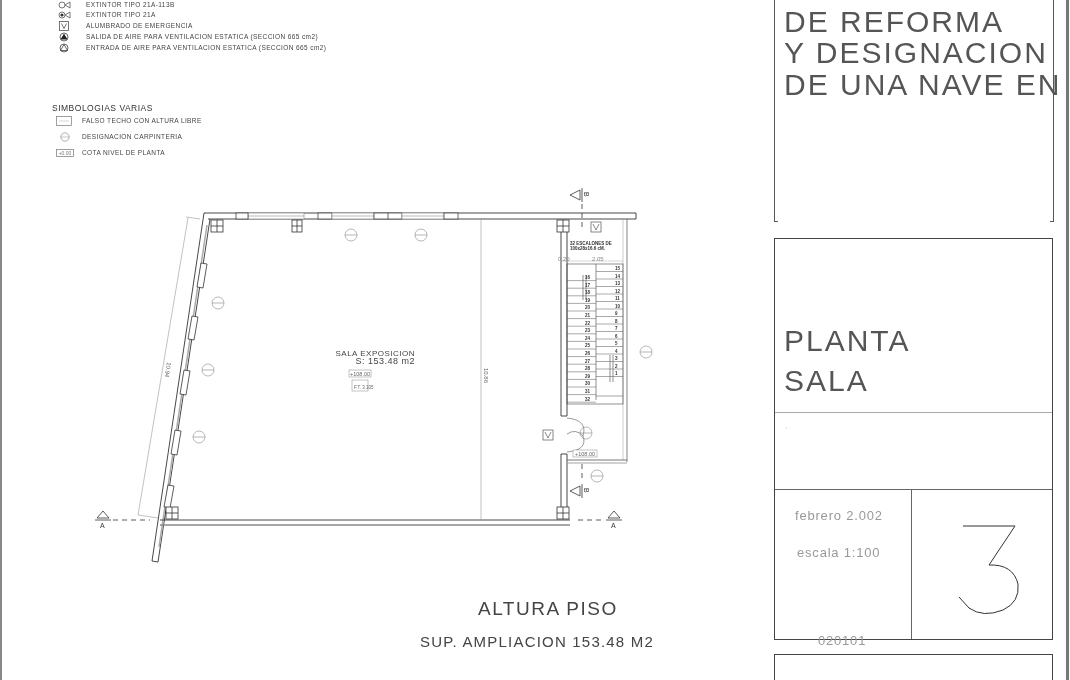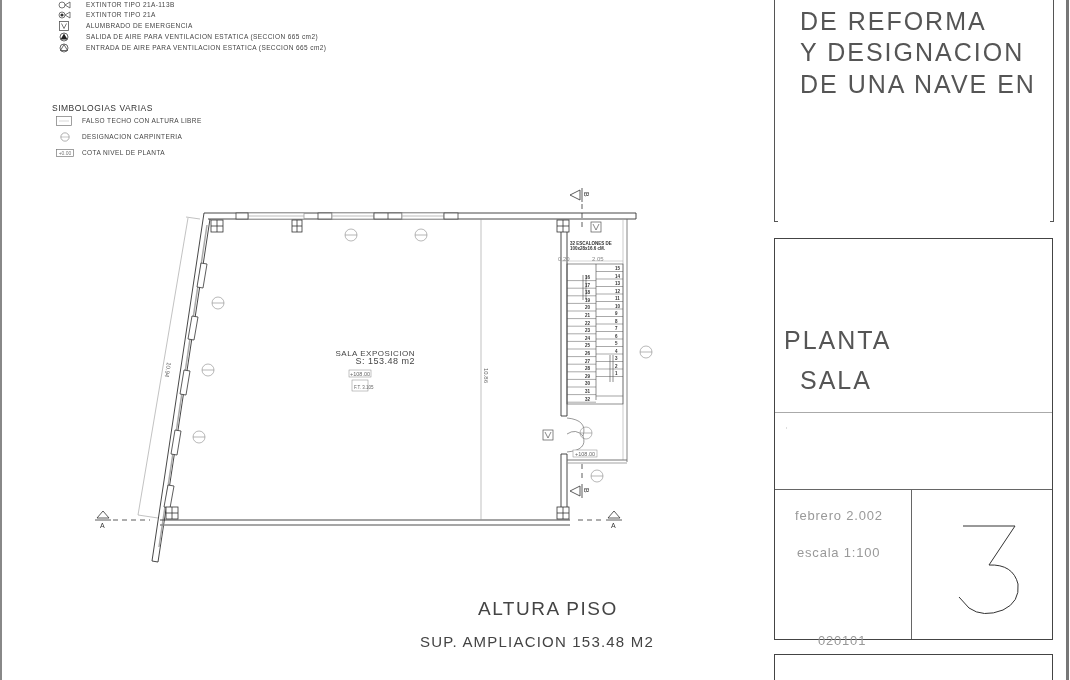--- a/index.html
+++ b/index.html
@@ -3,21 +3,21 @@
 <meta charset="utf-8">
 <style>
   html,body{margin:0;padding:0;background:#fff;}
   body{width:1070px;height:680px;position:relative;overflow:hidden;font-family:"Liberation Sans",sans-serif;color:#333;}
   .abs{position:absolute;}
   .legend-row{position:absolute;left:58px;height:11px;display:flex;align-items:center;}
   .legend-sym{width:14px;height:10px;display:inline-block;margin-right:14px;}
   .legend-txt{font-size:6.5px;letter-spacing:0.4px;color:#444;white-space:nowrap;}
   .left-border{position:absolute;left:0;top:0;width:2px;height:680px;background:#888;}
   .tb-box{position:absolute;border:1px solid #444;}
-  .tb-title{position:absolute;font-size:25px;letter-spacing:2px;color:#555;font-weight:normal;line-height:31px;margin-left:16px;}
+  .tb-title{position:absolute;font-size:30px;letter-spacing:2px;color:#555;font-weight:normal;line-height:31px;}
   .tb-small{position:absolute;font-size:13px;color:#999;letter-spacing:0.8px;}
   .plan-title{position:absolute;font-size:19px;letter-spacing:1.5px;color:#444;}
   .plan-sub{position:absolute;font-size:15px;letter-spacing:1.2px;color:#444;}
   .rm-label{position:absolute;font-size:8px;color:#444;text-align:right;letter-spacing:0.5px;line-height:9px;}
   svg text{font-family:"Liberation Sans",sans-serif;}
 </style>
 </head>
 <body>
 
 <div class="left-border"></div>
@@ -319,21 +319,21 @@
 <div>
   <div class="abs" style="left:774px;top:-2px;width:278px;height:224px;border-left:1px solid #555;border-right:1px solid #555;">
     <div class="abs" style="left:-1px;bottom:0;width:4px;height:1px;background:#555;"></div>
     <div class="abs" style="right:-1px;bottom:0;width:4px;height:1px;background:#555;"></div>
   </div>
   <div class="tb-title" style="left:784px;top:6px;">DE  REFORMA</div>
   <div class="tb-title" style="left:784px;top:37px;">Y  DESIGNACION</div>
   <div class="tb-title" style="left:784px;top:69px;">DE  UNA  NAVE  EN</div>
 
   <div class="tb-box" style="left:774px;top:238px;width:277px;height:400px;"></div>
-  <div class="tb-title" style="left:768px;top:325px;">PLANTA</div>
+  <div class="tb-title" style="left:784px;top:325px;">PLANTA</div>
   <div class="tb-title" style="left:784px;top:365px;">SALA</div>
   <div class="abs" style="left:775px;top:412px;width:277px;height:1px;background:#aaa;"></div>
   <div class="abs" style="left:785px;top:426px;font-size:6px;color:#aaa;">ٔ</div>
   <div class="abs" style="left:775px;top:489px;width:277px;height:1px;background:#666;"></div>
   <div class="abs" style="left:911px;top:489px;width:1px;height:150px;background:#666;"></div>
   <div class="tb-small" style="left:795px;top:508px;text-align:right;">febrero  2.002</div>
   <div class="tb-small" style="left:797px;top:545px;">escala  1:100</div>
   <div class="tb-small" style="left:818px;top:612px;margin-top:21px;">020101</div>
   <svg class="abs" style="left:955px;top:522px;" width="70" height="95" viewBox="0 0 70 95">
     <path d="M8 4 L60 4 L34 43 Q58 42 63 62 Q65 80 48 88 Q28 96 14 86 L4 75" fill="none" stroke="#333" stroke-width="1"></path>

